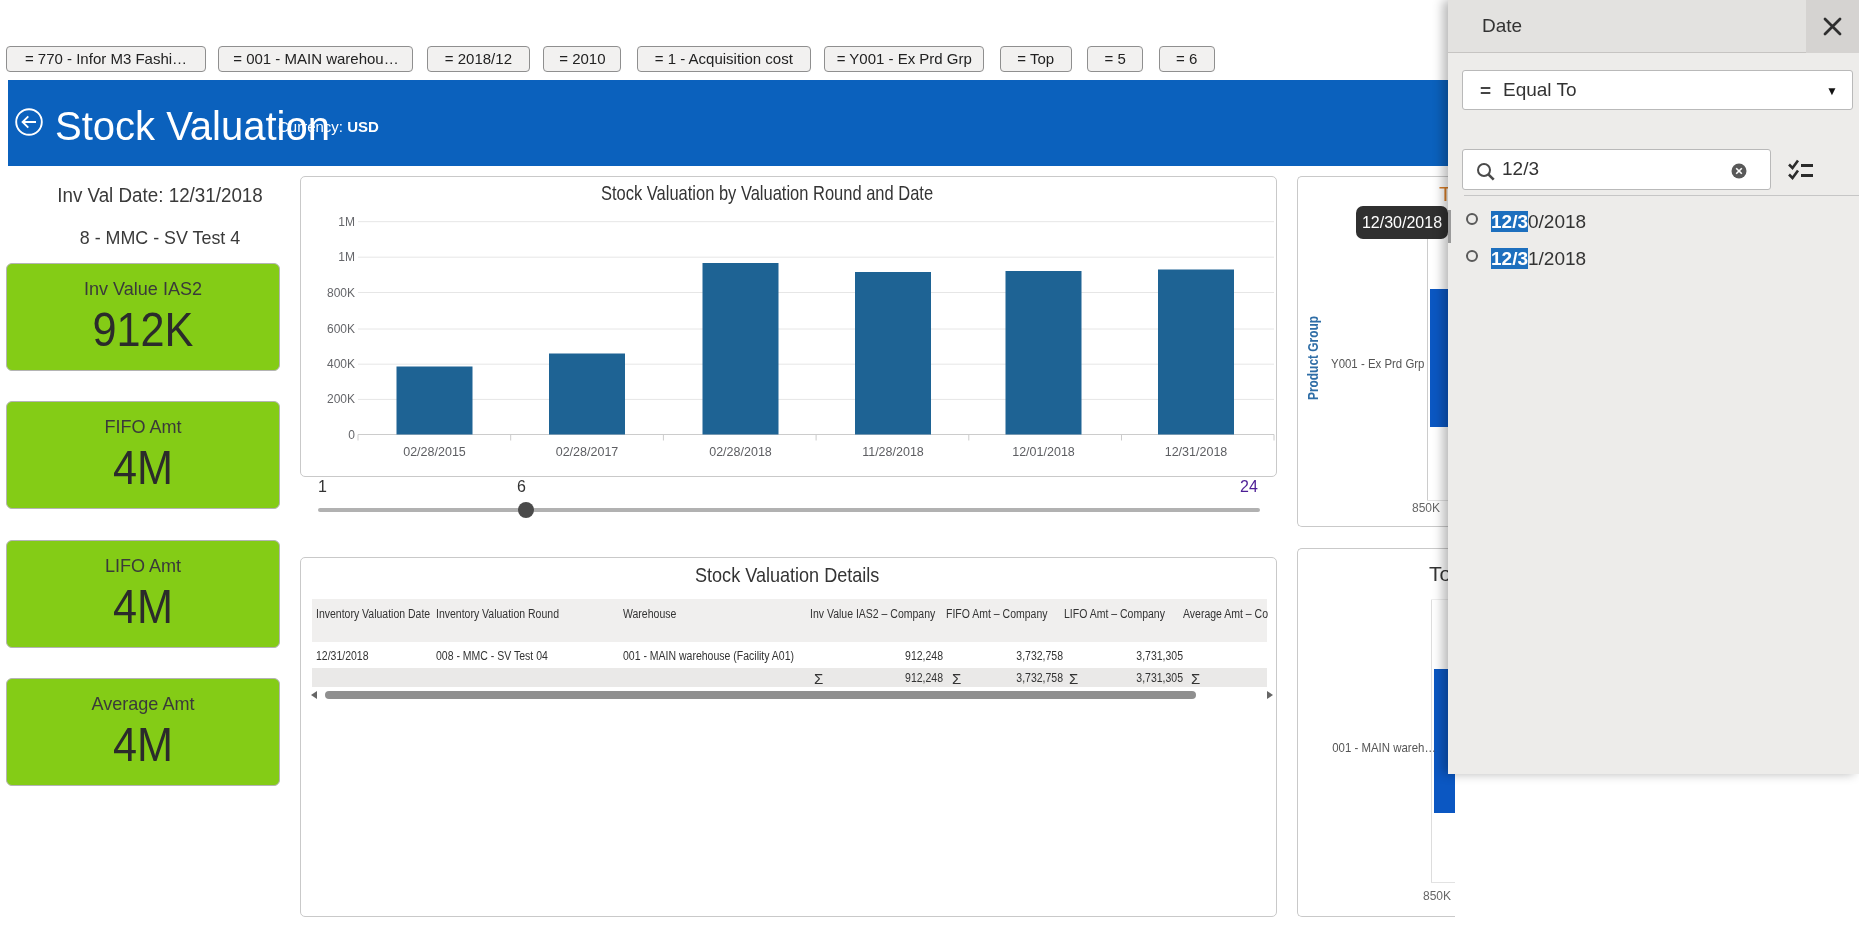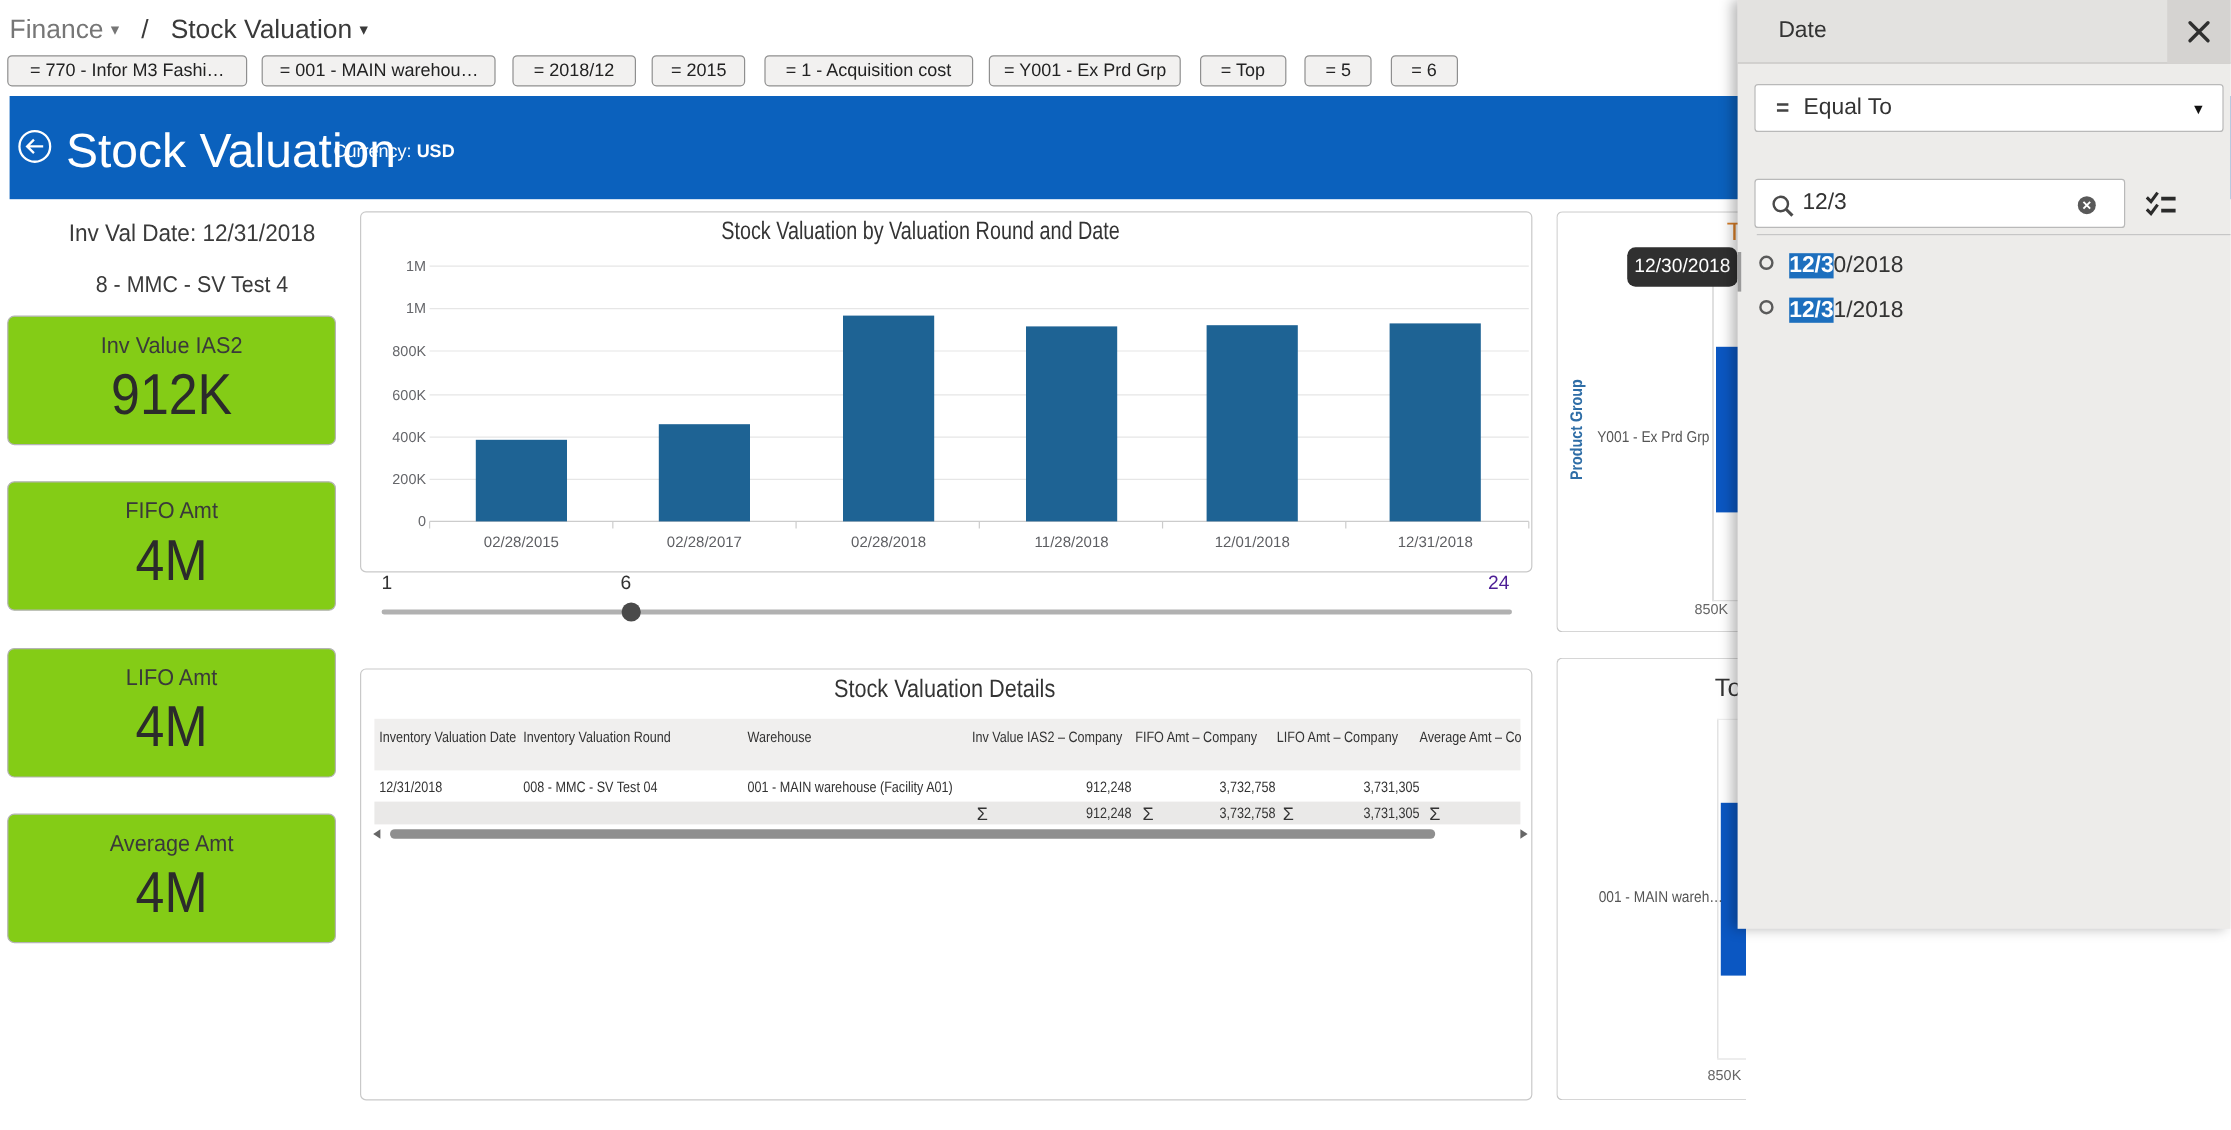--- a/index.html
+++ b/index.html
@@ -7,29 +7,26 @@
   body { font-family:"Liberation Sans", sans-serif; }
   #page { position:relative; width:1859px; height:942px; overflow:hidden; background:#fff; }
   .abs { position:absolute; }
   .card { position:absolute; background:#84cc16; border:1px solid #b4b4b4; border-radius:6px; }
   .chartcard { position:absolute; background:#fff; border:1px solid #c9c9c9; border-radius:5px; }
 </style>
 </head>
 <body>
 <div id="page">
 
-  <div class="abs" style="left:8px; top:12px; font-size:22px; color:#767676;">Finance <span style="font-size:14px; position:relative; top:-3px;">▾</span>
-    <span style="color:#3a3a3a;">&nbsp;&nbsp;/&nbsp;&nbsp; Stock Valuation <span style="font-size:14px; position:relative; top:-3px;">▾</span></span>
-  </div>
 
   <div class="abs" style="left:6px; top:46px; height:26px; white-space:nowrap;" id="chips">
     <span class="chip" style="width:200px; margin-right:8px;">= 770 - Infor M3 Fashi…</span>
     <span class="chip" style="width:195px; margin-right:9px;">= 001 - MAIN warehou…</span>
     <span class="chip" style="width:103px; margin-right:9px;">= 2018/12</span>
-    <span class="chip" style="width:78px; margin-right:11px;">= 2015</span>
+    <span class="chip" style="width:78px; margin-right:11px;">= 2010</span>
     <span class="chip" style="width:174px; margin-right:9px;">= 1 - Acquisition cost</span>
     <span class="chip" style="width:160px; margin-right:11px;">= Y001 - Ex Prd Grp</span>
     <span class="chip" style="width:72px; margin-right:11px;">= Top</span>
     <span class="chip" style="width:56px; margin-right:11px;">= 5</span>
     <span class="chip" style="width:56px;">= 6</span>
   </div>
   <style>
     .chip { display:inline-block; height:26px; line-height:24px; text-align:center; overflow:hidden;
             background:#f2f1f0; border:1px solid #8f8f8f; border-radius:4px; font-size:15px; color:#222; }
   </style>

